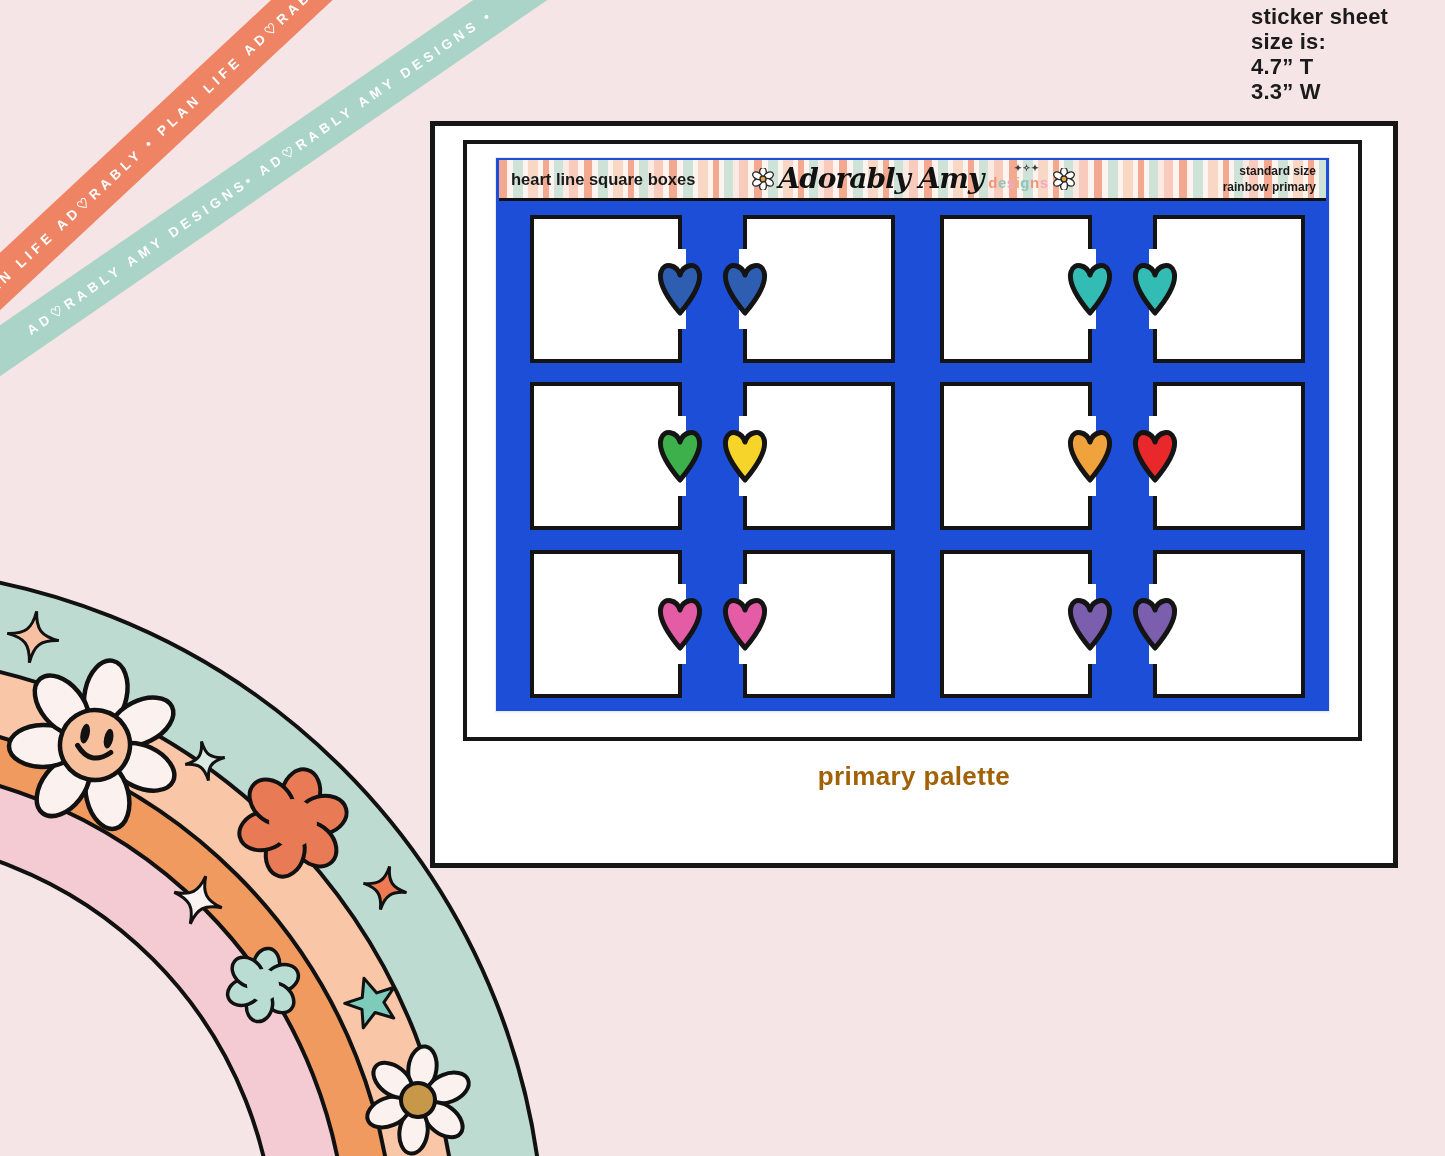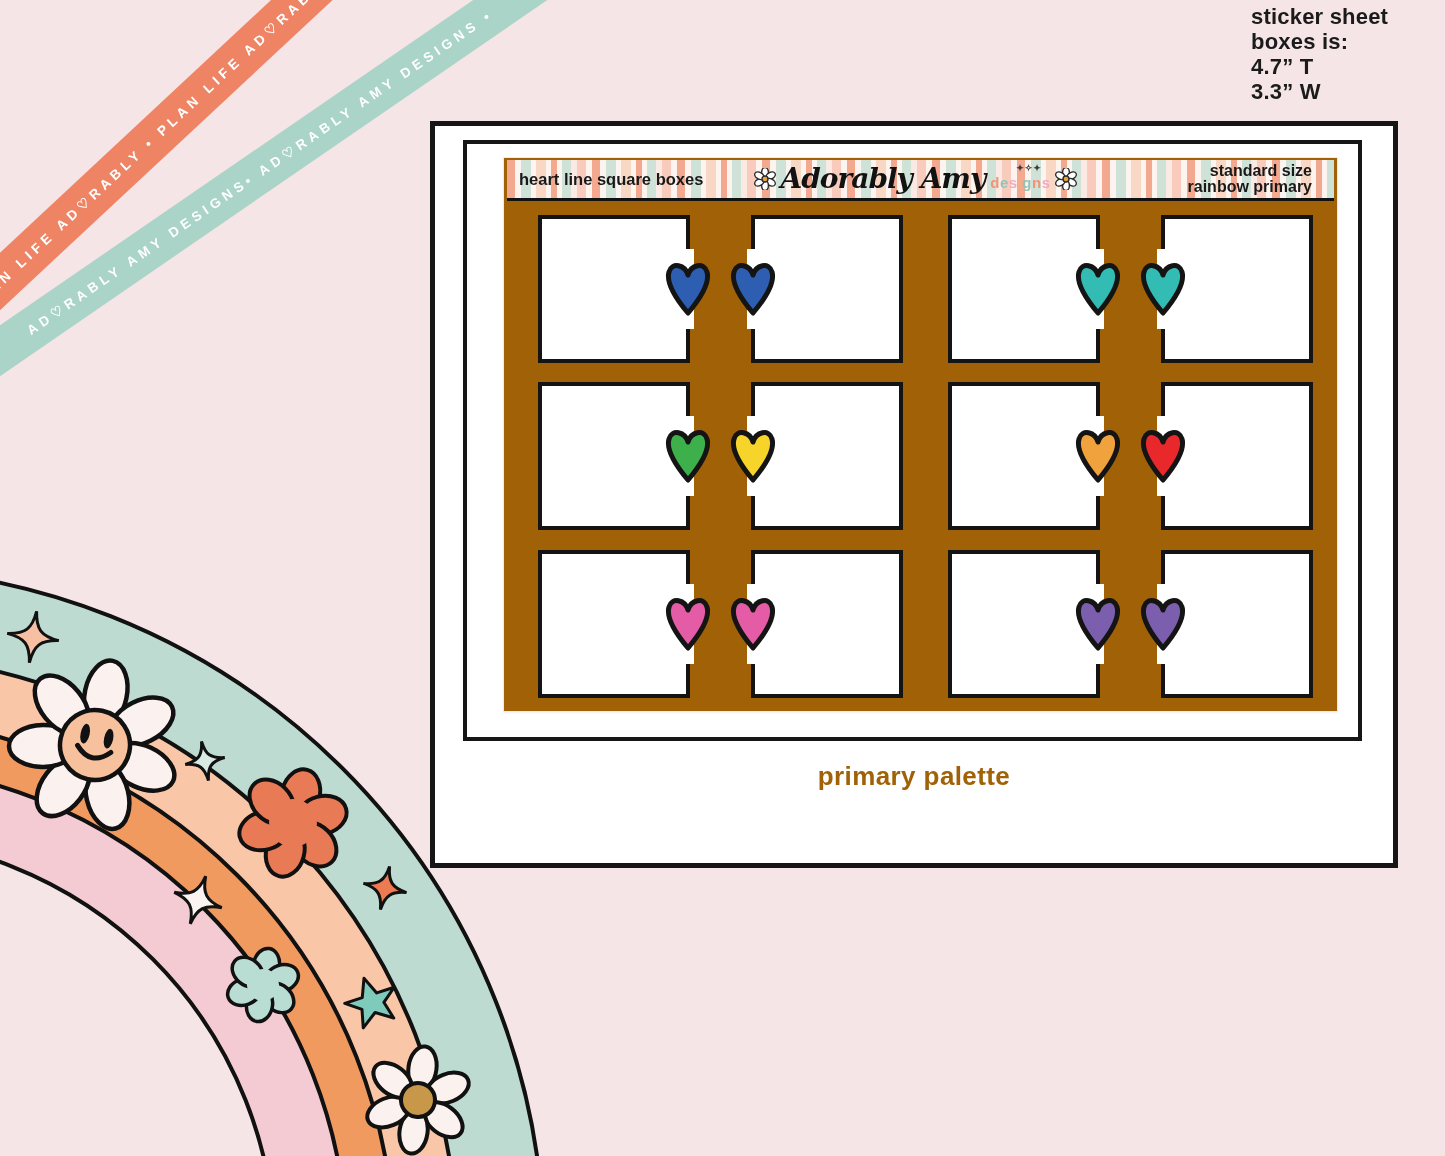--- a/index.html
+++ b/index.html
@@ -15,32 +15,32 @@
     color:#fff; font-weight:700; font-size:13.5px; letter-spacing:4.5px; white-space:nowrap;
     overflow:hidden; }
   .ribbon-coral { width:580px; left:-134px; top:115px; transform:rotate(-43deg); }
   .ribbon-teal  { width:720px; left:-100px; top:151px; transform:rotate(-34.5deg); }
 
   
   .outer-frame { position:absolute; left:430px; top:121px; width:968px; height:747px;
     background:#fff; border:5px solid #161616; }
   .inner-frame { position:absolute; left:28px; top:14px; width:899px; height:601px;
     background:#fff; border:4px solid #161616; }
-  .sheet { position:absolute; left:36px; top:13px; width:835px; height:555px; background:#a16207;
+  .sheet { position:absolute; left:28px; top:13px; width:835px; height:555px; background:#1d4ed8;
     border:1px solid #ecebeb; box-shadow:0 1px 2px rgba(0,0,0,.06); }
 
   
   .sheet-header { position:absolute; left:3px; right:3px; top:2px; height:41px;
     border-bottom:3px solid #111; display:flex; align-items:center;
     background:repeating-linear-gradient(90deg,
       #f3a98f 0 8px,  #fdf4f0 8px 14px, #cfe2d8 14px 24px, #fdf4f0 24px 29px,
       #f8d8c5 29px 39px, #fdf4f0 39px 44px, #f3a98f 44px 50px, #fdf4f0 50px 55px,
       #cfe2d8 55px 64px, #fbeae4 64px 70px, #f8cbbd 70px 79px, #fdf4f0 79px 85px); }
   .h-left  { flex:1; font-size:16.5px; font-weight:700; color:#191919; padding-left:12px; white-space:nowrap; }
-  .h-right { flex:1; font-size:16px;  font-weight:700; color:#191919; text-align:right; line-height:16px; padding-right:22px; white-space:nowrap; }
+  .h-right { flex:1; font-size:12px;  font-weight:700; color:#191919; text-align:right; line-height:16px; padding-right:10px; white-space:nowrap; }
   .h-center{ flex:0 0 auto; display:flex; align-items:center; gap:5px;text-align:center; }
   .brand-script { font-family:"DejaVu Serif", serif; font-style:italic; font-weight:700;
     font-size:28px; color:#121212; letter-spacing:-1px; line-height:28px; }
   .brand-sub { position:relative; font-size:15px; font-weight:700; letter-spacing:.5px; top:3px; }
   .brand-sub .spk { position:absolute; top:-11px; left:26px; font-size:9px; color:#3a3a3a; letter-spacing:1px; }
 
   
   .grid { position:absolute; inset:0; }
   .sbox { position:absolute; width:152px; height:148px; border:4px solid #141414; background:#fff; }
   .patch { position:absolute; width:12px; height:80px; background:#fff; z-index:2; }
@@ -53,21 +53,21 @@
   
   .rainbow { position:absolute; left:0; top:576px; }
 </style>
 </head>
 <body>
 
 <div class="page" style="background: rgb(246, 229, 231);">
 
   <div class="corner-note">
     <div>sticker sheet</div>
-    <div>boxes is:</div>
+    <div>size is:</div>
     <div>4.7” T</div>
     <div>3.3” W</div>
   </div>
 
   <div class="ribbon ribbon-coral" style="background: rgb(239, 132, 101);">
     <span>PLAN LIFE AD♡RABLY • PLAN LIFE AD♡RABLY •</span>
   </div>
   <div class="ribbon ribbon-teal" style="background: rgb(170, 212, 199);">
     <span>AD♡RABLY AMY DESIGNS• AD♡RABLY AMY DESIGNS •</span>
   </div>

